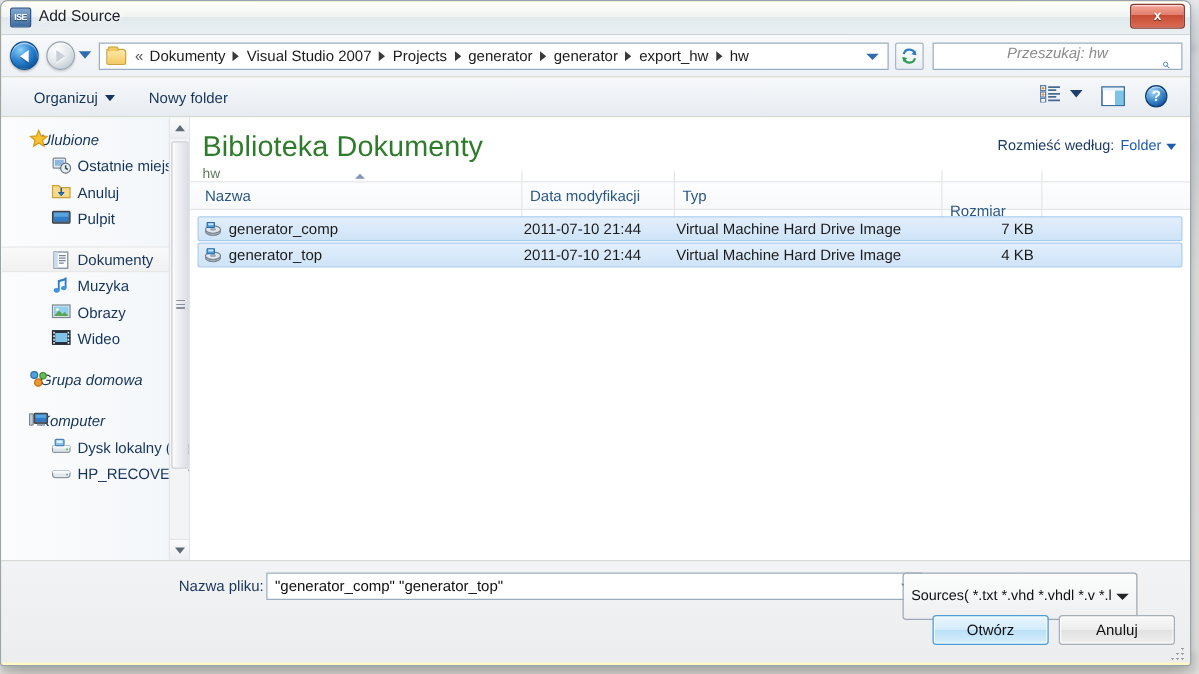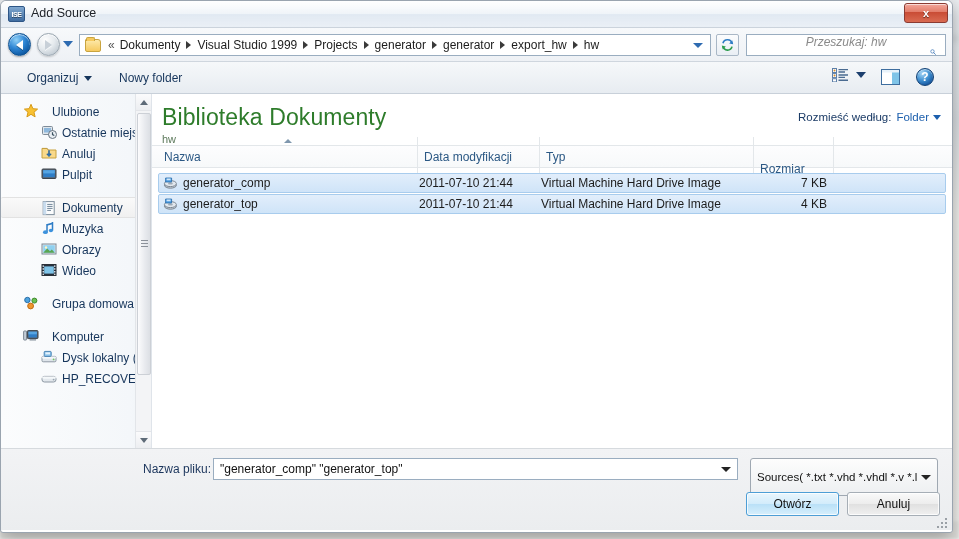--- a/index.html
+++ b/index.html
@@ -46,21 +46,21 @@
   #backdrop .blur-bottom {
     position: absolute; left: 0; right: 0; bottom: 0; height: 18px;
     background: linear-gradient(to bottom, #e4e4e0, #d2d2ce);
     filter: blur(1.6px); opacity: .7;
   }
 
   
   #dialog {
     position: absolute; left: 0; top: 0;
     width: 953px; height: 533px;
-    background: #ffffff;
+    background: #fef9c3;
     border: 1px solid #9aa4af;
     border-radius: 6px 6px 3px 3px;
     box-shadow: 0 4px 18px rgba(0,0,0,.35);
     overflow: hidden;
   }
 
   
   #titlebar {
     position: relative; height: 27px;
     background:
@@ -260,21 +260,21 @@
     background: linear-gradient(to right, #fbfcfd 0%, #f4f7fa 86%, #eef2f6 100%);
     border-right: 1px solid #dfe4ea;
     overflow: hidden;
   }
   .np-item {
     position: relative; height: 21px;
     display: flex; align-items: center;
     font-size: 12px; color: #16355b;
     cursor: pointer; white-space: nowrap;
   }
-  .np-item.root { padding-left: 30px; }
+  .np-item.root { padding-left: 10px; font-style: italic; }
   .np-item.child { padding-left: 40px; }
   .np-item .np-ico {
     position: absolute; width: 16px; height: 16px;
     top: 2px;
   }
   .np-item.root .np-ico { left: 22px; }
   .np-item.child .np-ico { left: 40px; }
   .np-item .np-lbl { margin-left: 21px; }
   .np-item.selected {
     background: linear-gradient(to bottom, #fafafa, #f0f0f0);
@@ -408,21 +408,21 @@
     font-size: 12px; color: #111; cursor: text;
   }
   #fn-field .fn-caret {
     margin-left: auto;
     width: 0; height: 0;
     border-left: 5px solid transparent; border-right: 5px solid transparent;
     border-top: 5px solid #232323;
     cursor: pointer;
   }
   #ft-select {
-    position: absolute; left: 749px; top: 9px;
+    position: absolute; left: 721px; top: 9px;
     width: 188px; height: 38px;
     background: linear-gradient(to bottom, #fdfdfd, #edeff1);
     border: 1px solid #9fa8b2; border-radius: 3px;
     display: flex; align-items: center; padding: 0 6px;
     font-size: 11.5px; color: #111; cursor: pointer;
     white-space: nowrap; overflow: hidden;
   }
   #ft-select .ft-caret {
     margin-left: auto; flex: 0 0 auto;
     width: 0; height: 0;
@@ -511,21 +511,21 @@
     <div class="nav-circle" id="nav-fwd">
       <span class="arrow-e"></span>
     </div>
     <div id="nav-recent"></div>
 
     <div id="addressbar">
       <span class="ab-folder"></span>
       <span class="crumb ellip">«</span>
       <span class="crumb">Dokumenty</span>
       <span class="crumb-sep"></span>
-      <span class="crumb">Visual Studio 1999</span>
+      <span class="crumb">Visual Studio 2007</span>
       <span class="crumb-sep"></span>
       <span class="crumb">Projects</span>
       <span class="crumb-sep"></span>
       <span class="crumb">generator</span>
       <span class="crumb-sep"></span>
       <span class="crumb">generator</span>
       <span class="crumb-sep"></span>
       <span class="crumb">export_hw</span>
       <span class="crumb-sep"></span>
       <span class="crumb">hw</span>

